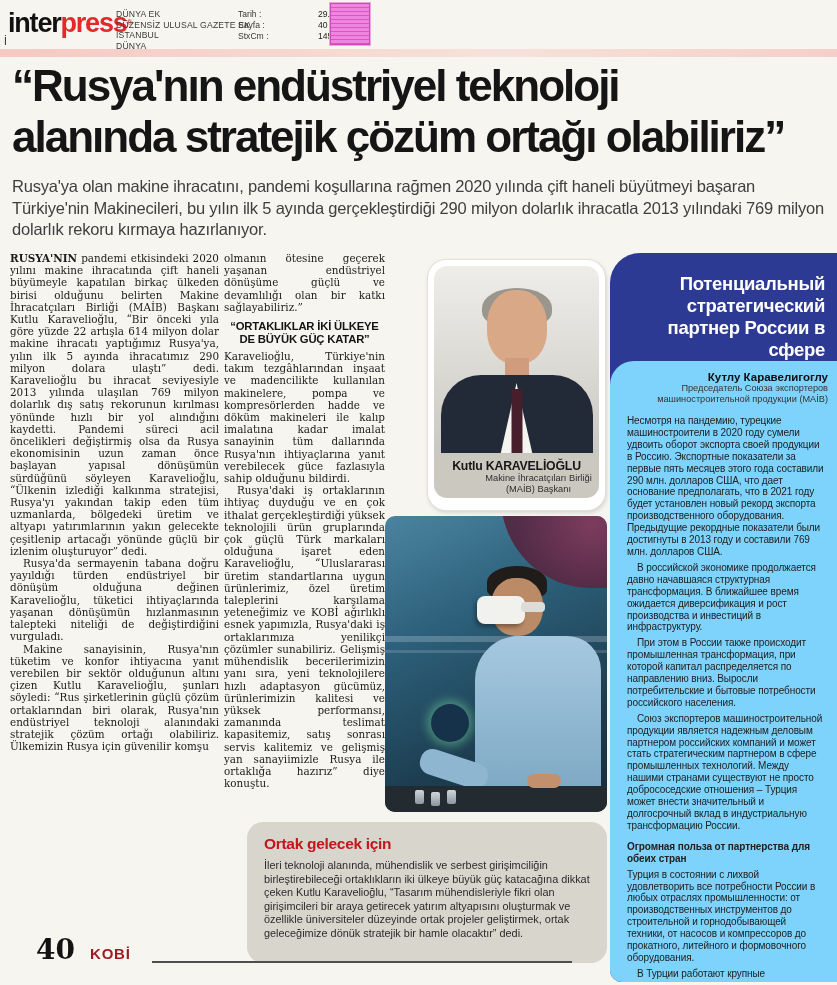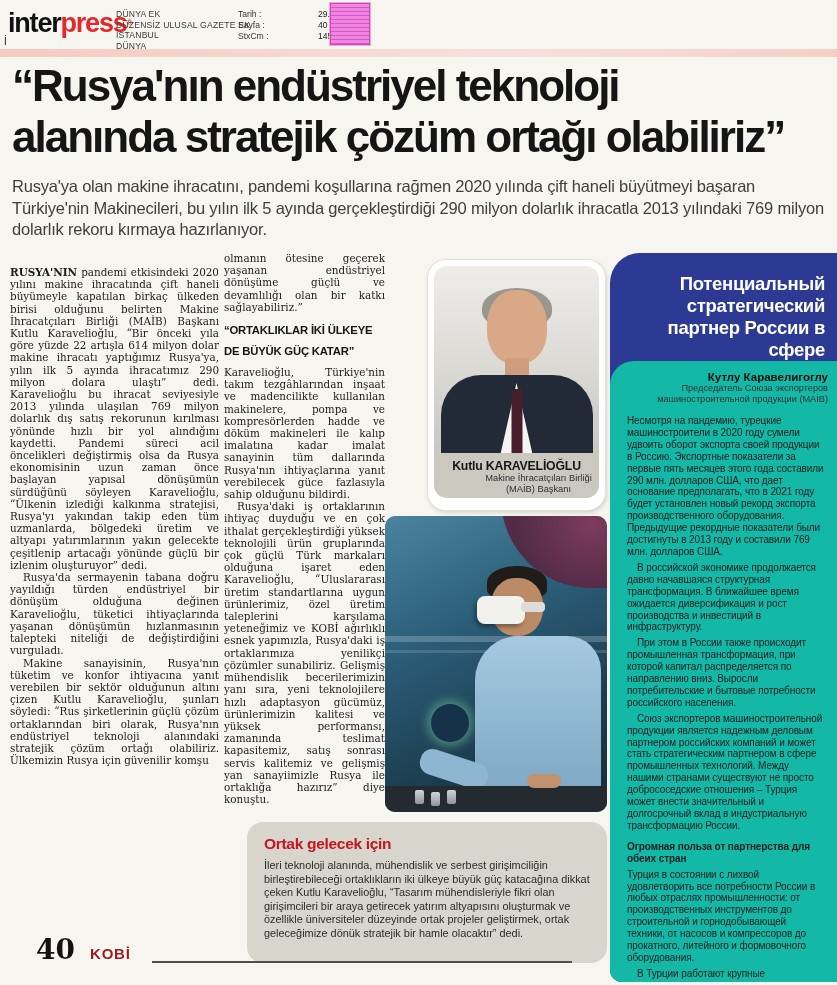--- a/index.html
+++ b/index.html
@@ -25,23 +25,23 @@
 
   
   .headline{left:12px;top:60px;width:818px;color:#151515;font-weight:700;font-size:44px;line-height:51px;letter-spacing:-2px;}
   .lead{left:12px;top:176px;width:816px;font-size:16.5px;line-height:21.5px;color:#3f3f3f;letter-spacing:-.2px;}
 
   
   .col{font-family:"DejaVu Serif",serif;font-size:10.4px;line-height:12.2px;text-align:justify;color:#1b1b1b;overflow:hidden;}
   .col p{margin:0;}
   .col p.indent{text-indent:13px;}
   .col .leadword{font-weight:700;}
-  .col1{left:10px;top:266px;width:209px;height:714px;}
+  .col1{left:10px;top:252px;width:209px;height:714px;}
   .col2{left:224px;top:252px;width:197px;height:562px;}
-  .subhead2{font-family:"Liberation Sans",sans-serif;font-weight:700;font-size:11.3px;line-height:21px;letter-spacing:-.2px;margin:7px 0 4px !important;color:#141414;text-align:left;}
+  .subhead2{font-family:"Liberation Sans",sans-serif;font-weight:700;font-size:11.3px;line-height:13px;letter-spacing:-.2px;margin:7px 0 4px !important;color:#141414;text-align:center;}
   .runaround{float:right;width:36px;height:300px;margin-top:262px;}
 
   
   .portrait-card{left:428px;top:260px;width:177px;height:250px;background:#fff;border-radius:18px;
      box-shadow:0 0 0 1px #e3e0d8,1px 2px 5px rgba(0,0,0,.18);padding:6px;box-sizing:border-box;}
   .portrait-photo{position:relative;height:187px;border-radius:13px 13px 0 0;overflow:hidden;
      background:linear-gradient(180deg,#eeedea 0%,#dbd9d4 55%,#c9c7c2 100%);}
   .p-hair{position:absolute;left:50%;top:22px;transform:translateX(-50%);width:70px;height:40px;background:#9b968d;border-radius:50% 50% 40% 40%;}
   .p-head{position:absolute;left:50%;top:24px;transform:translateX(-50%);width:60px;height:74px;background:#d8a887;border-radius:46% 46% 44% 44%;}
   .p-neck{position:absolute;left:50%;top:92px;transform:translateX(-50%);width:24px;height:22px;background:#cf9d7d;}
@@ -74,21 +74,21 @@
   .cyl{position:absolute;bottom:8px;width:9px;height:14px;background:linear-gradient(180deg,#cfd5da,#8d969e);border-radius:2px;}
 
   
   .ortak-box{left:247px;top:822px;width:360px;height:141px;background:#d8d5cd;border-radius:16px;padding:13px 17px;box-sizing:border-box;overflow:hidden;}
   .ortak-title{color:#c4161c;font-weight:700;font-size:15.5px;letter-spacing:-.3px;margin-bottom:6px;}
   .ortak-body{font-size:10.9px;line-height:13.6px;color:#2b2b2b;}
 
   
   .sidebar{left:610px;top:253px;width:227px;height:729px;background:#2c3a94;border-radius:30px 0 0 12px;overflow:hidden;}
   .sb-title{padding:20px 12px 0 26px;text-align:right;color:#ffffff;font-weight:700;font-size:18.5px;line-height:22px;letter-spacing:-.3px;}
-  .sb-inner{position:absolute;left:0;top:108px;width:227px;height:621px;background:#14b8a6;border-radius:24px 0 0 10px;padding:10px 9px 6px 13px;box-sizing:border-box;overflow:hidden;}
+  .sb-inner{position:absolute;left:0;top:108px;width:227px;height:621px;background:#7dd3fc;border-radius:24px 0 0 10px;padding:10px 9px 6px 13px;box-sizing:border-box;overflow:hidden;}
   .sb-byline{text-align:right;margin-bottom:10px;}
   .sb-name{font-size:11.5px;font-weight:700;color:#0e0e0e;}
   .sb-role{font-size:9.2px;line-height:11px;color:#333;}
   .sb-text p{margin:4px;font-size:10px;line-height:11.9px;color:#212121;letter-spacing:-.1px;}
   .sb-text p.rindent{text-indent:10px;}
   .sb-subhead{font-weight:700;font-size:10.2px;margin-top:9px !important;color:#000;}
 
   
   .pagenum{left:36px;top:933px;font-family:"DejaVu Serif",serif;font-weight:700;font-size:28px;color:#121212;}
   .brand{left:90px;top:945px;font-size:15px;font-weight:700;color:#9d1b1f;letter-spacing:.8px;}

